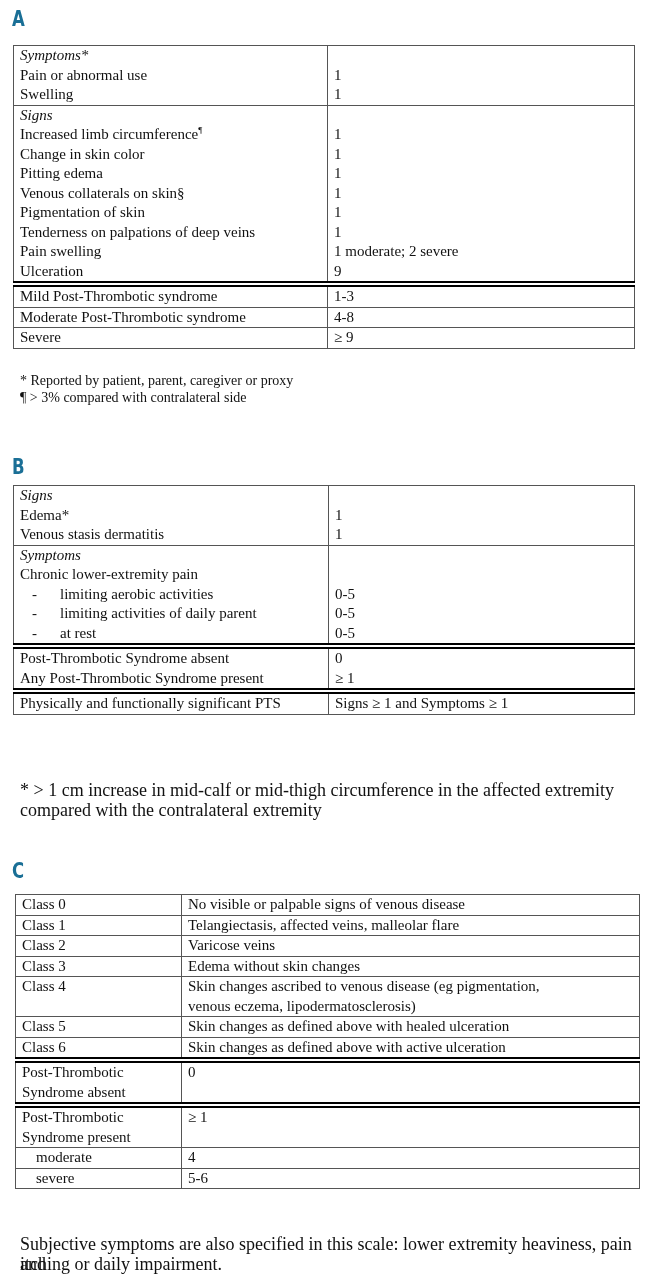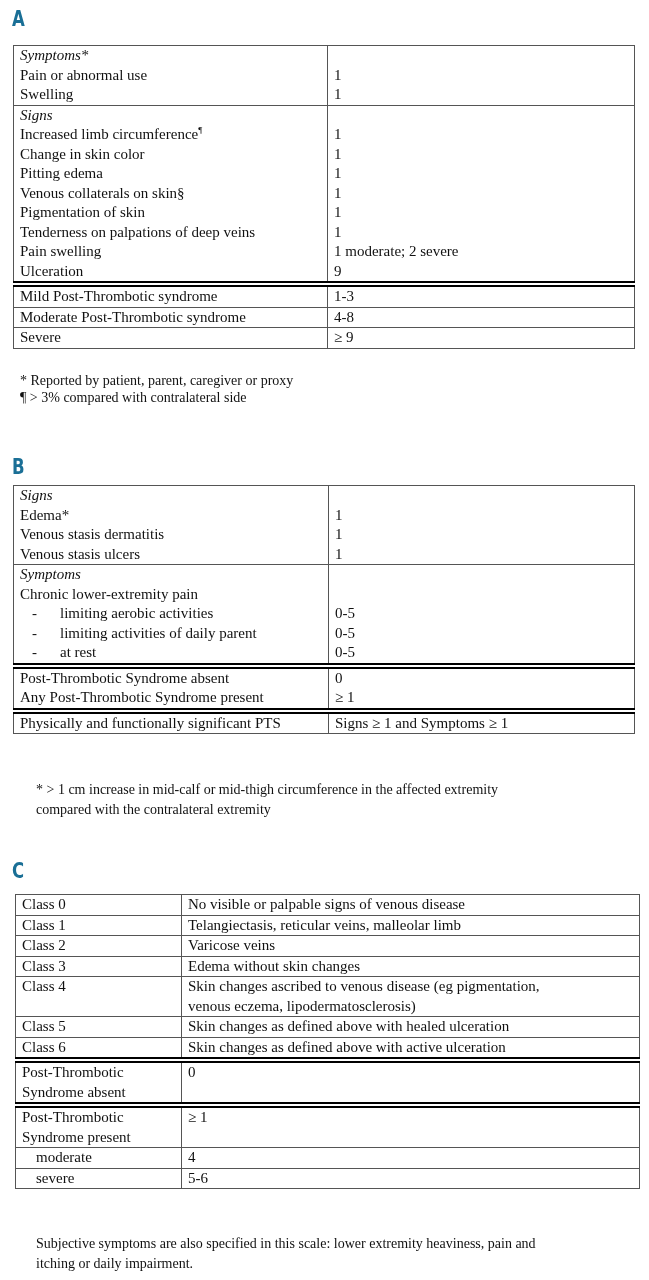--- a/index.html
+++ b/index.html
@@ -22,21 +22,21 @@
     padding: 0 0 0 6px; vertical-align: top; white-space: nowrap;
   }
   table.t tr.top td { border-top: 1px solid #555; }
   table.t tr.bot td { border-bottom: 1px solid #555; }
   table.t tr.thin td { border-top: 1px solid #555; }
   table.t tr.dblthick td { border-top: 6px double #000; }
   .it { font-style: italic; }
   .indent { padding-left: 20px !important; }
   .dash { display: inline-block; width: 28px; padding-left: 12px; }
   .note { position: absolute; left: 20px; font-size: 14px; line-height: 17px; text-align: center; }
-  .note2 { position: absolute; left: 36px; font-size: 14px; line-height: 20px; }
+  .note2 { position: absolute; left: 20px; font-size: 18px; line-height: 20px; }
   sup { font-size: 9px; line-height: 0; }
 </style>
 </head>
 <body>
 
 <div class="panel-label" style="top:8px;">A</div>
 
 <table class="t" style="left:13px; top:45px; width:621px;">
   <colgroup>
       <col style="width:314px">
@@ -120,24 +120,20 @@
       <tr class="top">
         <td class="it">Signs</td>
         <td></td>
       </tr>
   <tr>
         <td>Edema*</td>
         <td>1</td>
       </tr>
   <tr>
         <td>Venous stasis dermatitis</td>
-        <td>1</td>
-      </tr>
-  <tr>
-        <td>Venous stasis ulcers</td>
         <td>1</td>
       </tr>
   <tr class="thin">
         <td class="it">Symptoms</td>
         <td></td>
       </tr>
   <tr>
         <td>Chronic lower-extremity pain</td>
         <td></td>
       </tr>
@@ -178,21 +174,21 @@
       <col style="width:166px">
       <col style="width:458px">
     </colgroup>
   <tbody>
       <tr class="top">
         <td>Class 0</td>
         <td>No visible or palpable signs of venous disease</td>
       </tr>
   <tr class="thin">
         <td>Class 1</td>
-        <td>Telangiectasis, reticular veins, malleolar limb</td>
+        <td>Telangiectasis, affected veins, malleolar flare</td>
       </tr>
   <tr class="thin">
         <td>Class 2</td>
         <td>Varicose veins</td>
       </tr>
   <tr class="thin">
         <td>Class 3</td>
         <td>Edema without skin changes</td>
       </tr>
   <tr class="thin">

